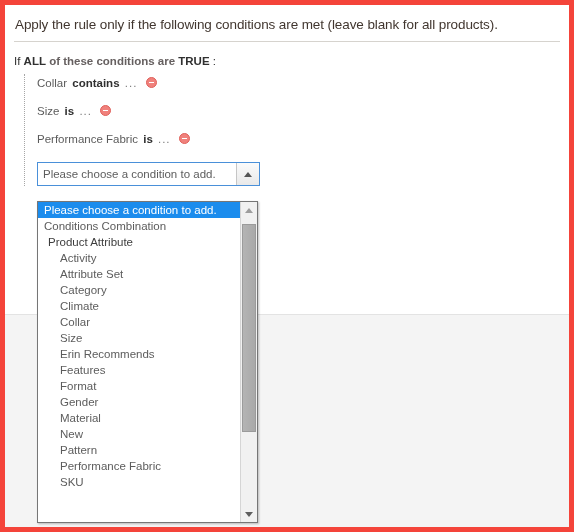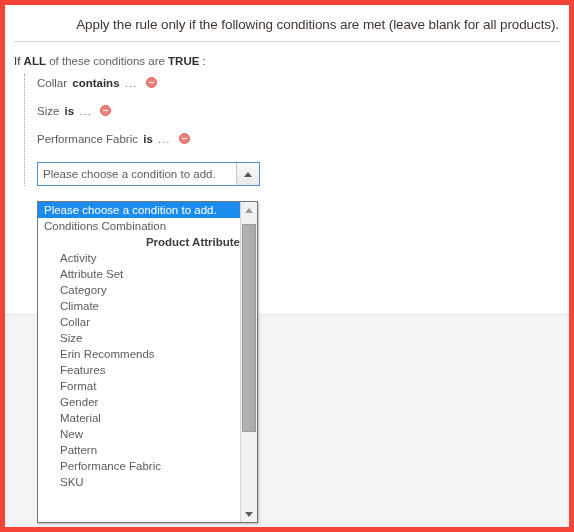--- a/index.html
+++ b/index.html
@@ -57,21 +57,20 @@
     box-sizing: border-box;
     padding: 0;
   }
 
   .section-title {
     font-size: 13.5px;
     color: #41362f;
     padding: 12px 10px 9px 10px;
     letter-spacing: -0.1px;
     white-space: nowrap;
-    text-align: right;
   }
 
   .section-divider {
     height: 1px;
     background: #d6d3ce;
     margin: 0 9px 0 9px;
   }
 
   .section-body {
     padding: 12px 0 0 9px;
@@ -85,20 +84,21 @@
   }
   .if-line .word {
     color: #303030;
   }
   .if-line .strong {
     font-weight: bold;
     color: #303030;
   }
   .if-line .muted {
     color: #666060;
+    font-weight: bold;
   }
 
   
   .children {
     position: relative;
     margin-left: 10px;
     padding-left: 13px;
     padding-top: 2px;
   }
   .children:before {
@@ -227,24 +227,23 @@
     padding-left: 6px;
     white-space: nowrap;
     overflow: hidden;
     cursor: default;
   }
   .dd-item.selected {
     background: #1b8ced;
     color: #ffffff;
   }
   .dd-item.group {
-    font-weight: bold;
+    font-weight: normal;
     color: #3d3d3d;
     padding-left: 10px;
-    text-align: right;
   }
   .dd-item.child {
     padding-left: 22px;
   }
 
   
   .dd-scrollbar {
     width: 16px;
     background: #f1f1f1;
     border-left: 1px solid #d5d5d5;

